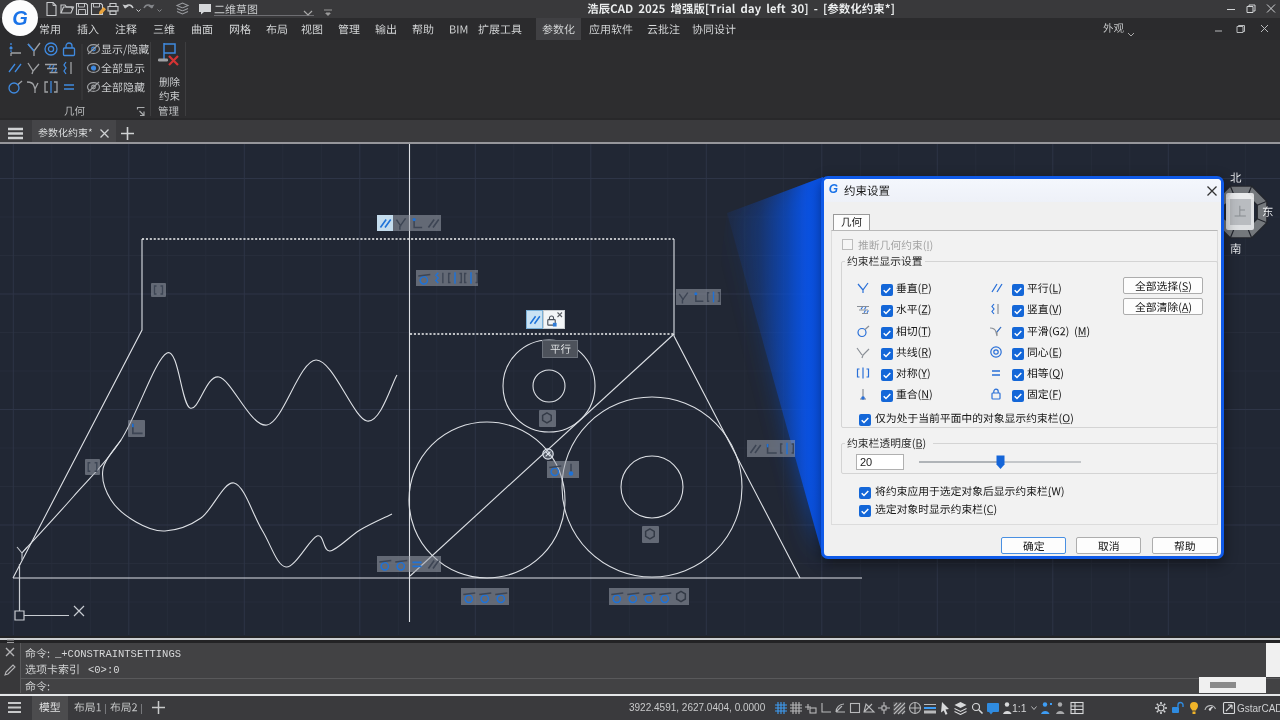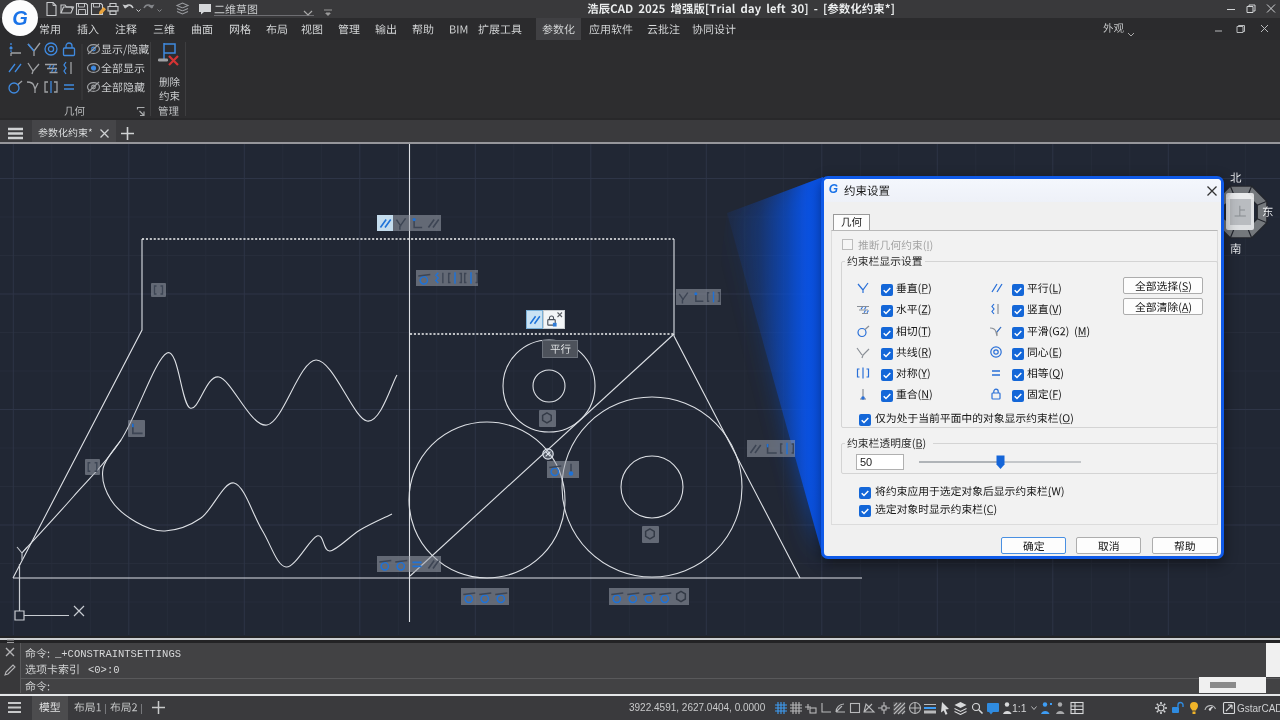--- a/index.html
+++ b/index.html
@@ -937,21 +937,21 @@
       <use href="#rg900f" x="3000"></use>
       <use href="#rg660e" x="4000"></use>
       <use href="#rg5ea6" x="5000"></use>
       <use href="#rg0028" x="6000"></use>
       <use href="#rg0042" x="6338"></use>
       <rect x="6368" y="-150" width="597" height="55" fill="currentColor"></rect>
       <use href="#rg0029" x="6995"></use>
     </g>
   </svg>
 <div style="position:absolute;left:856px;top:454px;width:48px;height:16px;background:#fff;border:1px solid #b0b0b0"></div>
-<div style="position:absolute;left:860px;top:456px;font:11px &quot;Liberation Sans&quot;,sans-serif;color:#1a1a1a">50</div>
+<div style="position:absolute;left:860px;top:456px;font:11px &quot;Liberation Sans&quot;,sans-serif;color:#1a1a1a">20</div>
 <div style="position:absolute;left:919px;top:461px;width:162px;height:2px;background:#c4c7ca"></div>
 <div style="position:absolute;left:919px;top:461px;width:78px;height:2px;background:#b0b4b8"></div>
 <svg style="position:absolute;left:996px;top:455px" width="9" height="15">
     <path d="M0.5 0.5 h8 v9 l-4 4.5 -4-4.5 z" fill="#1565d8"></path>
   </svg>
 <div style="position:absolute;left:859px;top:485px;width:12px;height:12px"><svg width="12" height="12" viewBox="0 0 12 12">
       <rect width="12" height="12" rx="2" fill="#1467d8"></rect>
       <path d="M2.7 6.2 l2.3 2.3 4.3-4.6" stroke="#fff" stroke-width="1.5" fill="none"></path>
     </svg></div>
 <svg style="position:absolute;left:875.0px;top:483.8px;color:#1a1a1a" width="189.58" height="14.04" viewBox="0 0 17554.0 1300.0">

